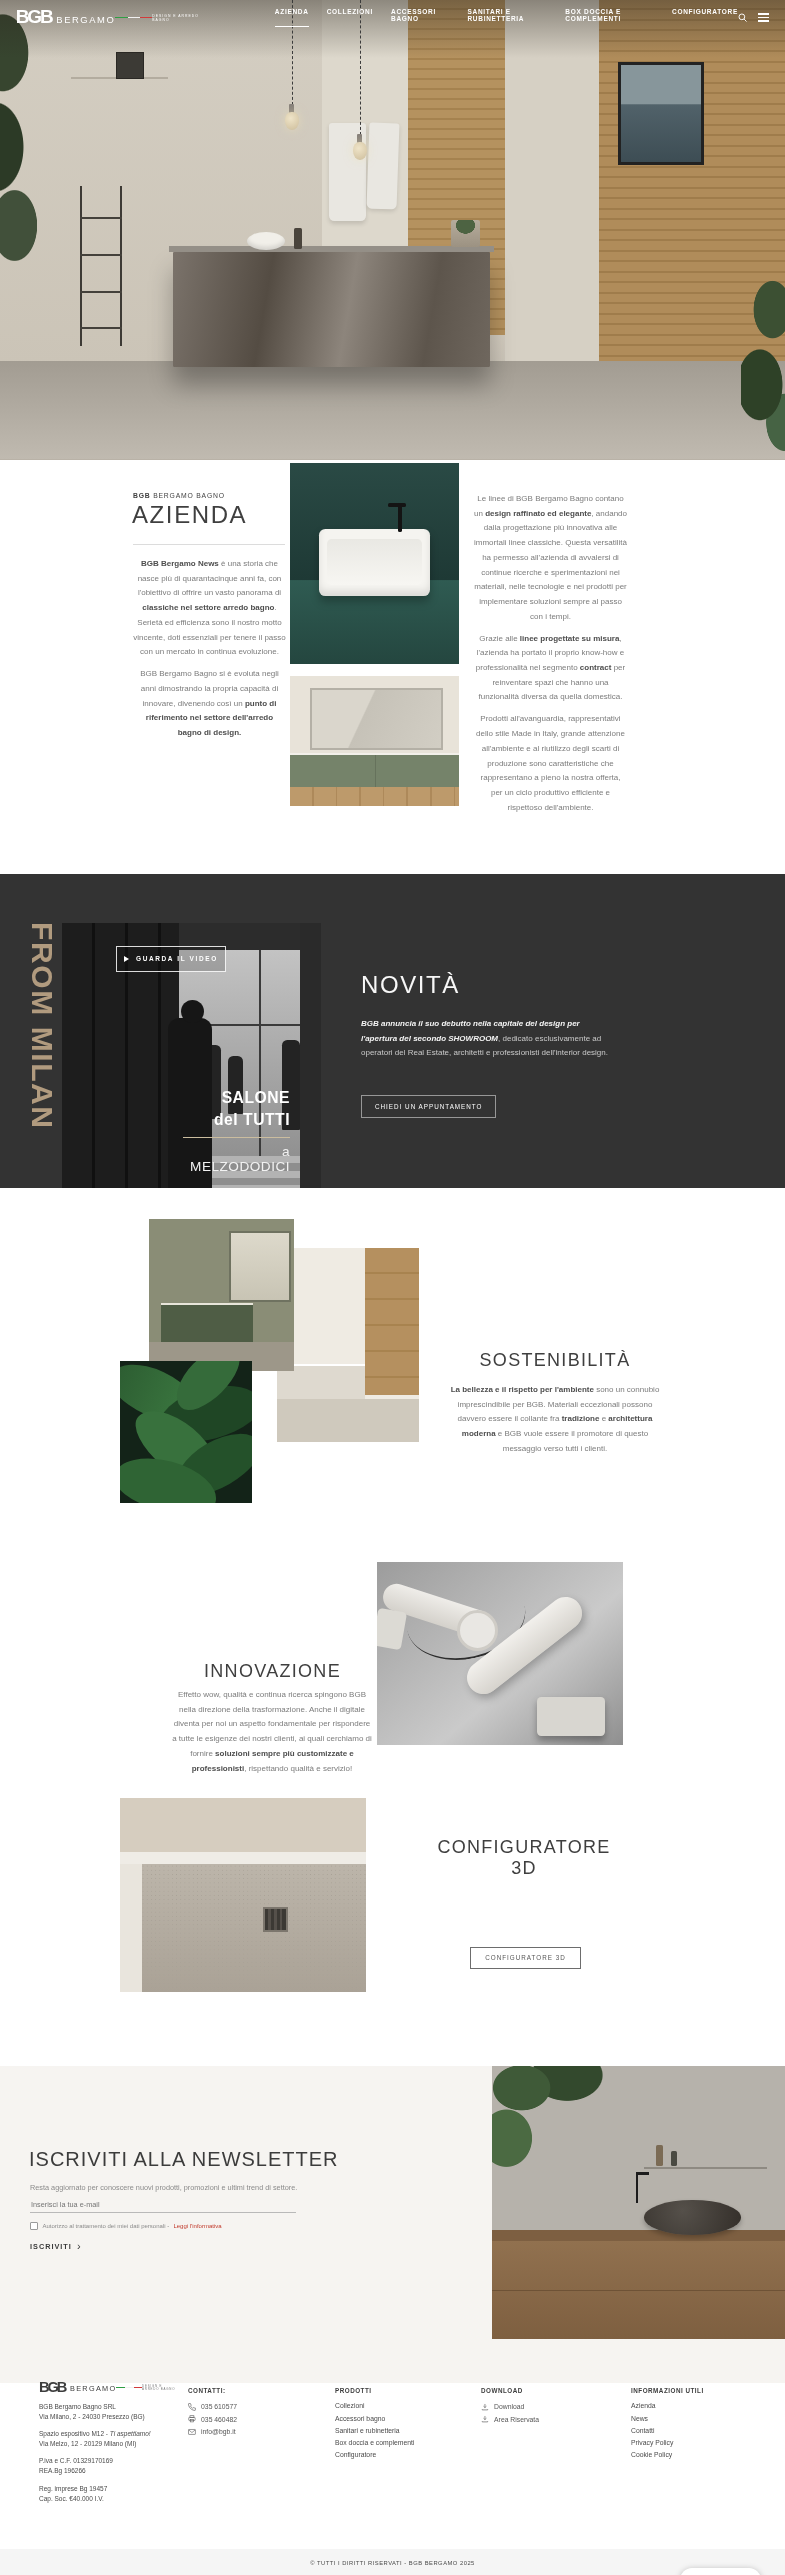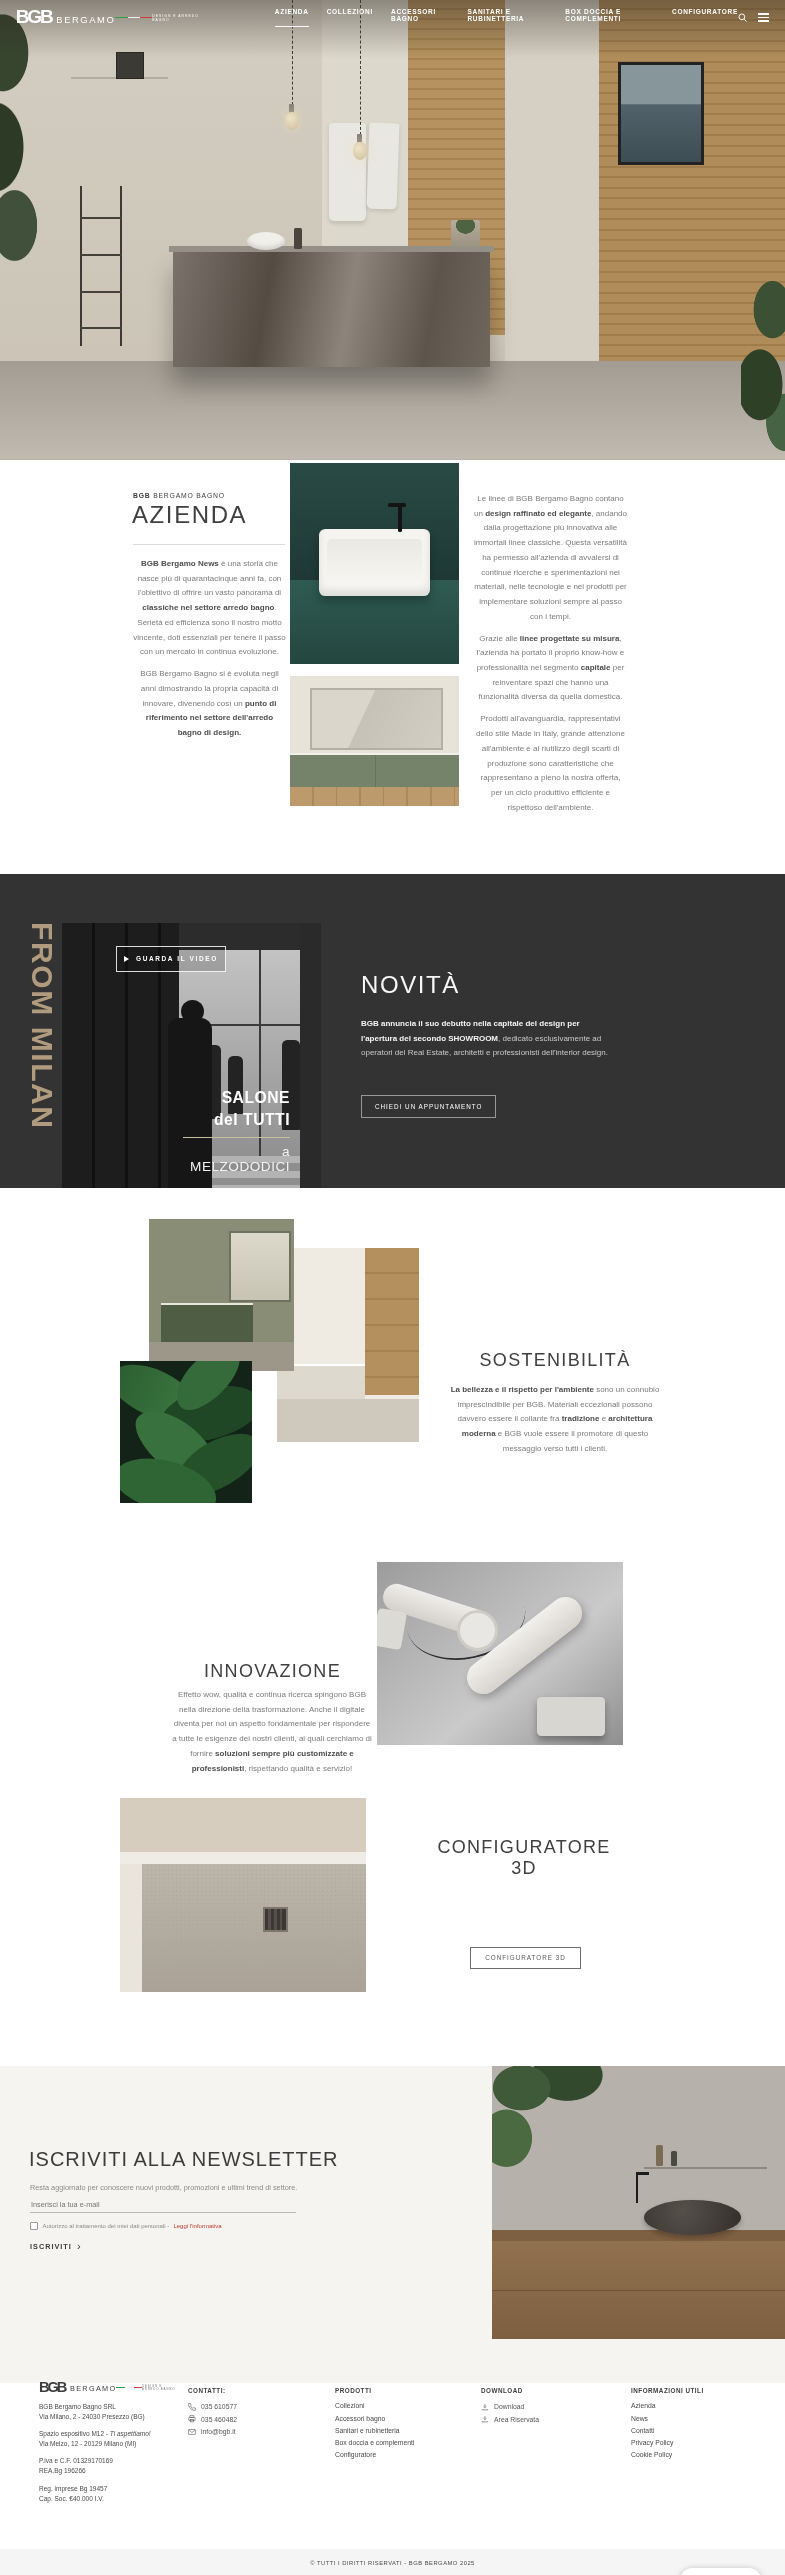--- a/index.html
+++ b/index.html
@@ -120,21 +120,21 @@
         background:rgba(15,15,15,.18);display:flex;align-items:center;justify-content:center;gap:6.8px;cursor:pointer;z-index:4;}
   .play-tri{width:0;height:0;border-left:5.8px solid #fff;border-top:3.4px solid transparent;border-bottom:3.4px solid transparent;}
   .play-label{color:#fff;font-size:6.5px;font-weight:700;letter-spacing:1.6px;}
   .salone{position:absolute;right:31px;bottom:13.6px;width:107px;text-align:right;color:#fff;z-index:4;}
   .salone .s1,.salone .s2{font-size:15.7px;font-weight:700;letter-spacing:0.5px;}
   .salone .s2{margin-top:4.2px;}
   .salone .s-div{height:0.5px;background:#cbbd9f;margin:7.9px 0 6.8px;}
   .salone .s3{font-size:13.6px;font-weight:300;letter-spacing:0.5px;color:#f2f2f2;}
   .h-novita{position:absolute;left:361px;top:971px;font-size:24px;font-weight:300;letter-spacing:1.6px;color:#f7f7f7;}
   .novita-text{position:absolute;left:361px;top:1017px;width:252px;font-size:8px;line-height:14.7px;color:#c9c9c9;}
-  .novita-text b{color:#f4f4f4;font-weight:700;}
+  .novita-text b{color:#f4f4f4;font-weight:700;font-style:italic;}
   .btn-dark{position:absolute;left:361px;top:1095px;border:0.5px solid #979797;color:#fff;background:transparent;
         font-size:6.3px;letter-spacing:1px;padding:6.8px 13px;font-family:inherit;cursor:pointer;}
 
   
   #img-room{left:149px;top:1219px;width:145px;height:152px;z-index:2;background:#8a8d76;}
   #img-room .win{position:absolute;left:55%;top:8%;width:40%;height:44%;background:linear-gradient(#ddd9cb,#c8c4b4);border:2.1px solid #6f7260;}
   #img-room .gcab{position:absolute;left:8%;top:55%;width:64%;height:26%;background:#4f5d45;border-top:2.1px solid #e8e5da;}
   #img-room .rfloor{position:absolute;left:0;top:81%;width:100%;height:19%;background:#9d9789;}
   #img-bath3{left:277px;top:1248px;width:142px;height:194px;z-index:1;background:#efebe3;}
   #img-bath3 .tallcab{position:absolute;left:62%;top:0;width:38%;height:76%;
@@ -316,21 +316,21 @@
   </div>
   <div class="ph" id="img-bath2">
     <div class="mirror"></div>
     <div class="cab">
         <i></i>
       </div>
     <div class="wfloor"></div>
   </div>
   <div class="body-col az-right">
     <p>Le linee di BGB Bergamo Bagno contano un <b>design raffinato ed elegante</b>, andando dalla progettazione più innovativa alle immortali linee classiche. Questa versatilità ha permesso all'azienda di avvalersi di continue ricerche e sperimentazioni nei materiali, nelle tecnologie e nei prodotti per implementare soluzioni sempre al passo con i tempi.</p>
-    <p>Grazie alle <b>linee progettate su misura</b>, l'azienda ha portato il proprio know-how e professionalità nel segmento <b>capitale</b> per reinventare spazi che hanno una funzionalità diversa da quella domestica.</p>
+    <p>Grazie alle <b>linee progettate su misura</b>, l'azienda ha portato il proprio know-how e professionalità nel segmento <b>contract</b> per reinventare spazi che hanno una funzionalità diversa da quella domestica.</p>
     <p>Prodotti all'avanguardia, rappresentativi dello stile Made in Italy, grande attenzione all'ambiente e al riutilizzo degli scarti di produzione sono caratteristiche che rappresentano a pieno la nostra offerta, per un ciclo produttivo efficiente e rispettoso dell'ambiente.</p>
   </div>
 
   <section class="novita-band"></section>
   <div class="vert-label">FROM MILAN</div>
   <div class="ph" id="video">
     <div class="vw-left"></div>
     <div class="vw-beam"></div>
     <div class="vw-door"></div>
     <div class="vw-right"></div>

